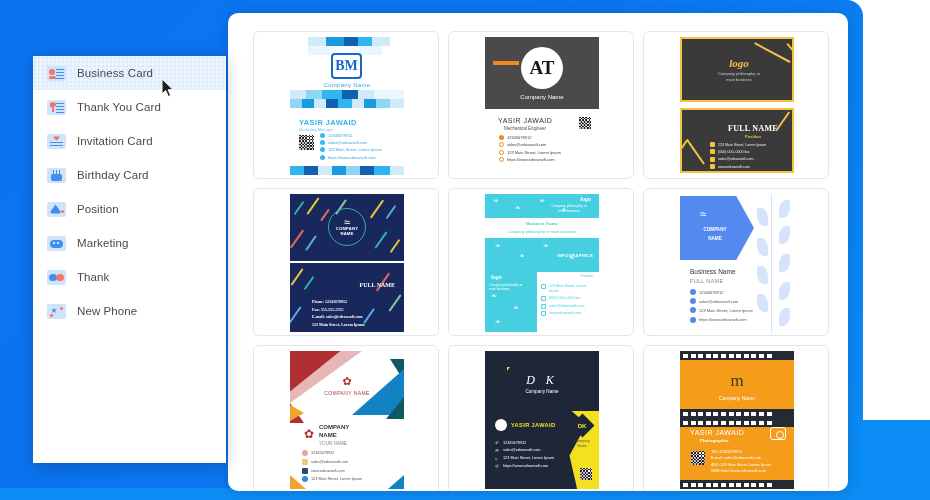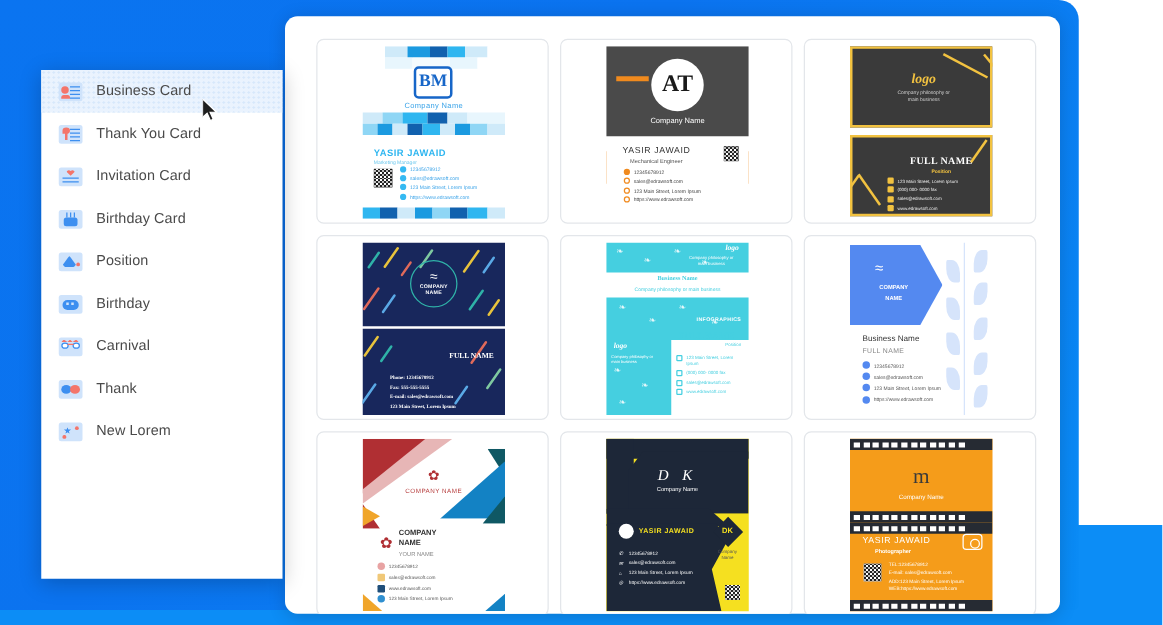--- a/index.html
+++ b/index.html
@@ -773,45 +773,36 @@
             <i class="a"></i>
             <i class="b"></i>
           </span>
           <span class="side-label">Position</span>
         </div>
         <div class="side-item">
           <span class="side-ico ic-hw">
             <i class="a"></i>
             <i class="b"></i>
           </span>
-          <span class="side-label">Birthday</span>
-        </div>
-        <div class="side-item">
-          <span class="side-ico ic-cv">
-            <i class="a"></i>
-            <i class="b"></i>
-            <i class="c"></i>
-            <i class="d"></i>
-          </span>
-          <span class="side-label">Carnival</span>
+          <span class="side-label">Marketing</span>
         </div>
         <div class="side-item">
           <span class="side-ico ic-es">
             <i class="a"></i>
             <i class="b"></i>
           </span>
           <span class="side-label">Thank</span>
         </div>
         <div class="side-item">
           <span class="side-ico ic-ny">
             <i class="a"></i>
             <i class="b"></i>
             <i class="c"></i>
           </span>
-          <span class="side-label">New Lorem</span>
+          <span class="side-label">New Phone</span>
         </div>
       </div>
   </div>
 
   <svg class="cursor" viewBox="0 0 13 19" style="left: 162px; top: 79px;">
     <polygon points="0,0 0,15 3.7,11.6 6.3,17.5 8.6,16.4 6.1,10.8 11,10.6" fill="#1f1f1f" stroke="#ffffff" stroke-width="1"></polygon>
   </svg>
 
 </div>
 

